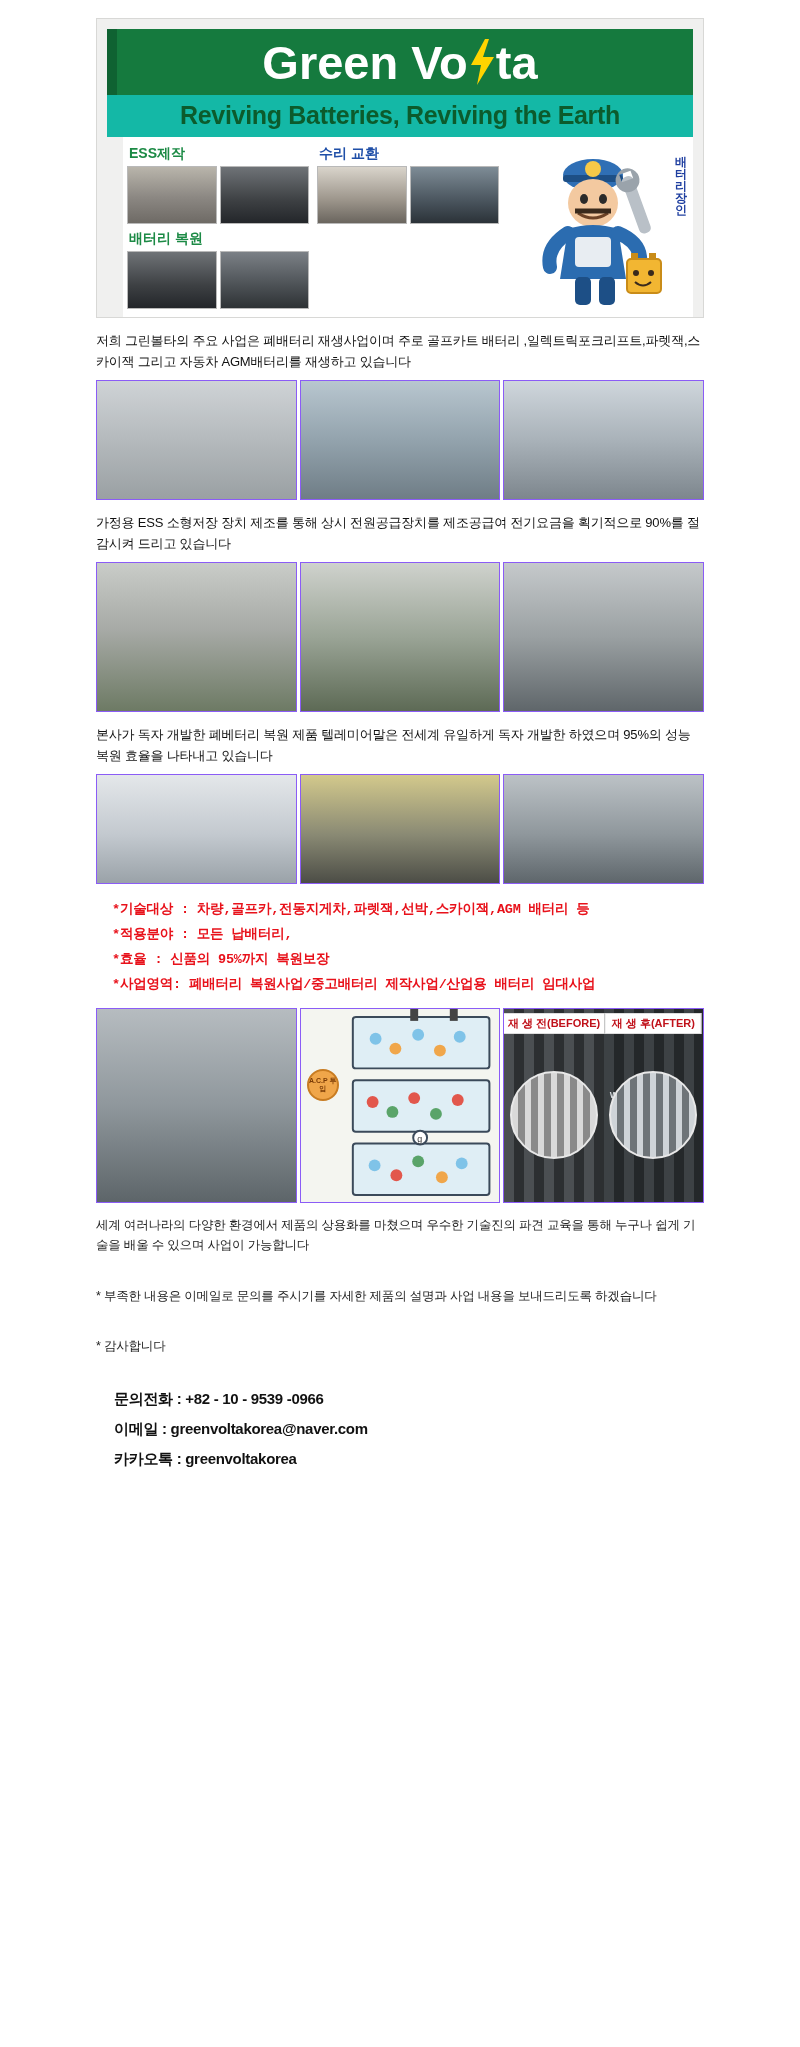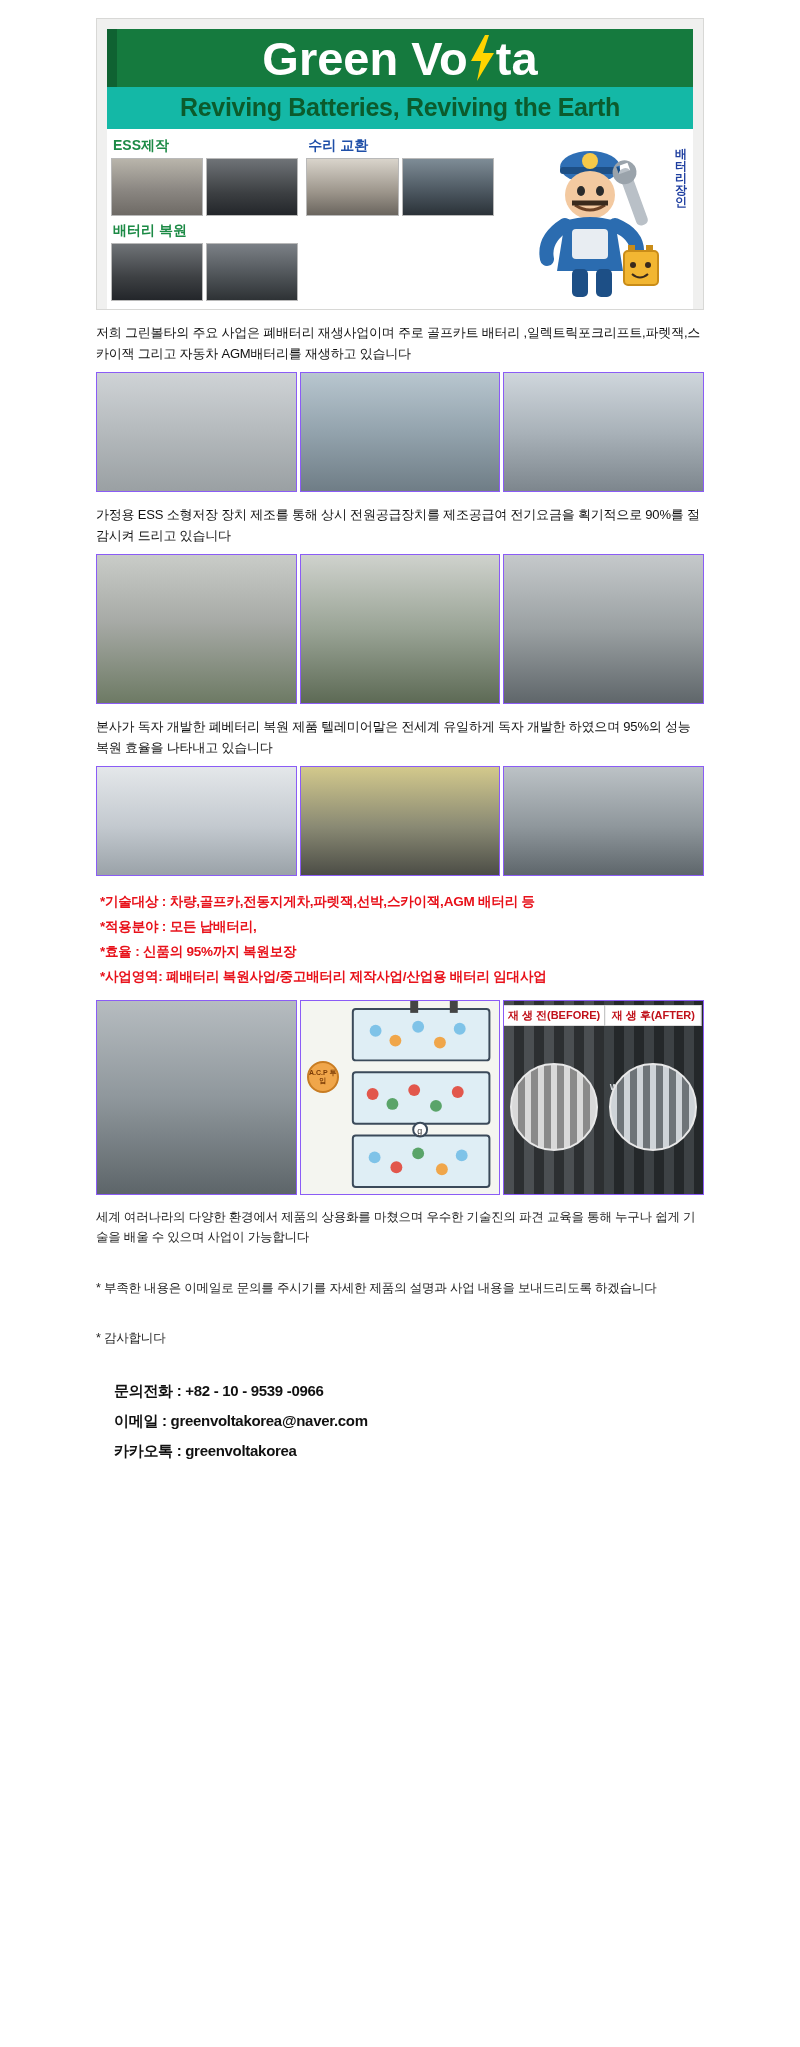--- a/index.html
+++ b/index.html
@@ -23,21 +23,21 @@
 
   
   .banner {
     width: 608px;
     background: #f0f0ef;
     border: 1px solid #d8d8d6;
     padding: 10px 10px 0 10px;
   }
   .logo-box {
     background: #157a3e;
-    height: 58px;
+    height: 66px;
     position: relative;
     display: flex;
     align-items: center;
     justify-content: center;
     overflow: hidden;
   }
   .logo-box::before {
     content:"";
     position:absolute; left:0; top:0; bottom:0; width:10px;
     background:#0f6232;
@@ -68,20 +68,21 @@
     padding: 6px 0 7px 0;
     letter-spacing: -0.3px;
   }
   .grid-photos {
     background: #fff;
     display: grid;
     grid-template-columns: 1fr 1fr 1fr;
     gap: 0px;
     padding: 4px 0 6px 0;
     position: relative;
+    margin-left: 16px;
   }
   .cell { padding: 2px 4px; }
   .cell-title {
     color: #1c8a45;
     font-weight: bold;
     font-size: 14px;
     margin: 2px 0 3px 2px;
   }
   .cell-title.blue { color:#1f4fa8; }
   .photo-row { display:flex; gap:3px; }
@@ -141,21 +142,22 @@
   .s-ess1 { background: linear-gradient(180deg,#c9ccc8 0%,#a7aaa6 45%,#6d7a64 100%); }
   .s-ess2 { background: linear-gradient(180deg,#cfd2cd 0%,#9aa496 50%,#5d6a55 100%); }
   .s-ess3 { background: linear-gradient(180deg,#c5c9cb 0%,#9aa0a2 50%,#5f666a 100%); }
 
   .photostrip.mid > div { height: 110px; }
   .s-pouch { background: linear-gradient(180deg,#e4e7ea 0%,#c3c9cf 55%,#9aa2a8 100%); }
   .s-powder { background: linear-gradient(180deg,#d3c98c 0%,#8a8a74 55%,#4c4d46 100%); }
   .s-pour { background: linear-gradient(180deg,#bcc2c6 0%,#8f979c 55%,#5e666b 100%); }
 
   .redlist {
-    margin: 14px 0 10px 4px;
+    margin: 14px 0 10px 16px;
+    font-family: Liberation Mono, monospace;
   }
   .redlist div {
     color: #e8111a;
     font-weight: bold;
     font-size: 13.5px;
     line-height: 1.85;
     letter-spacing: -0.2px;
   }
 
   .photostrip.bottom > div { height: 195px; }

